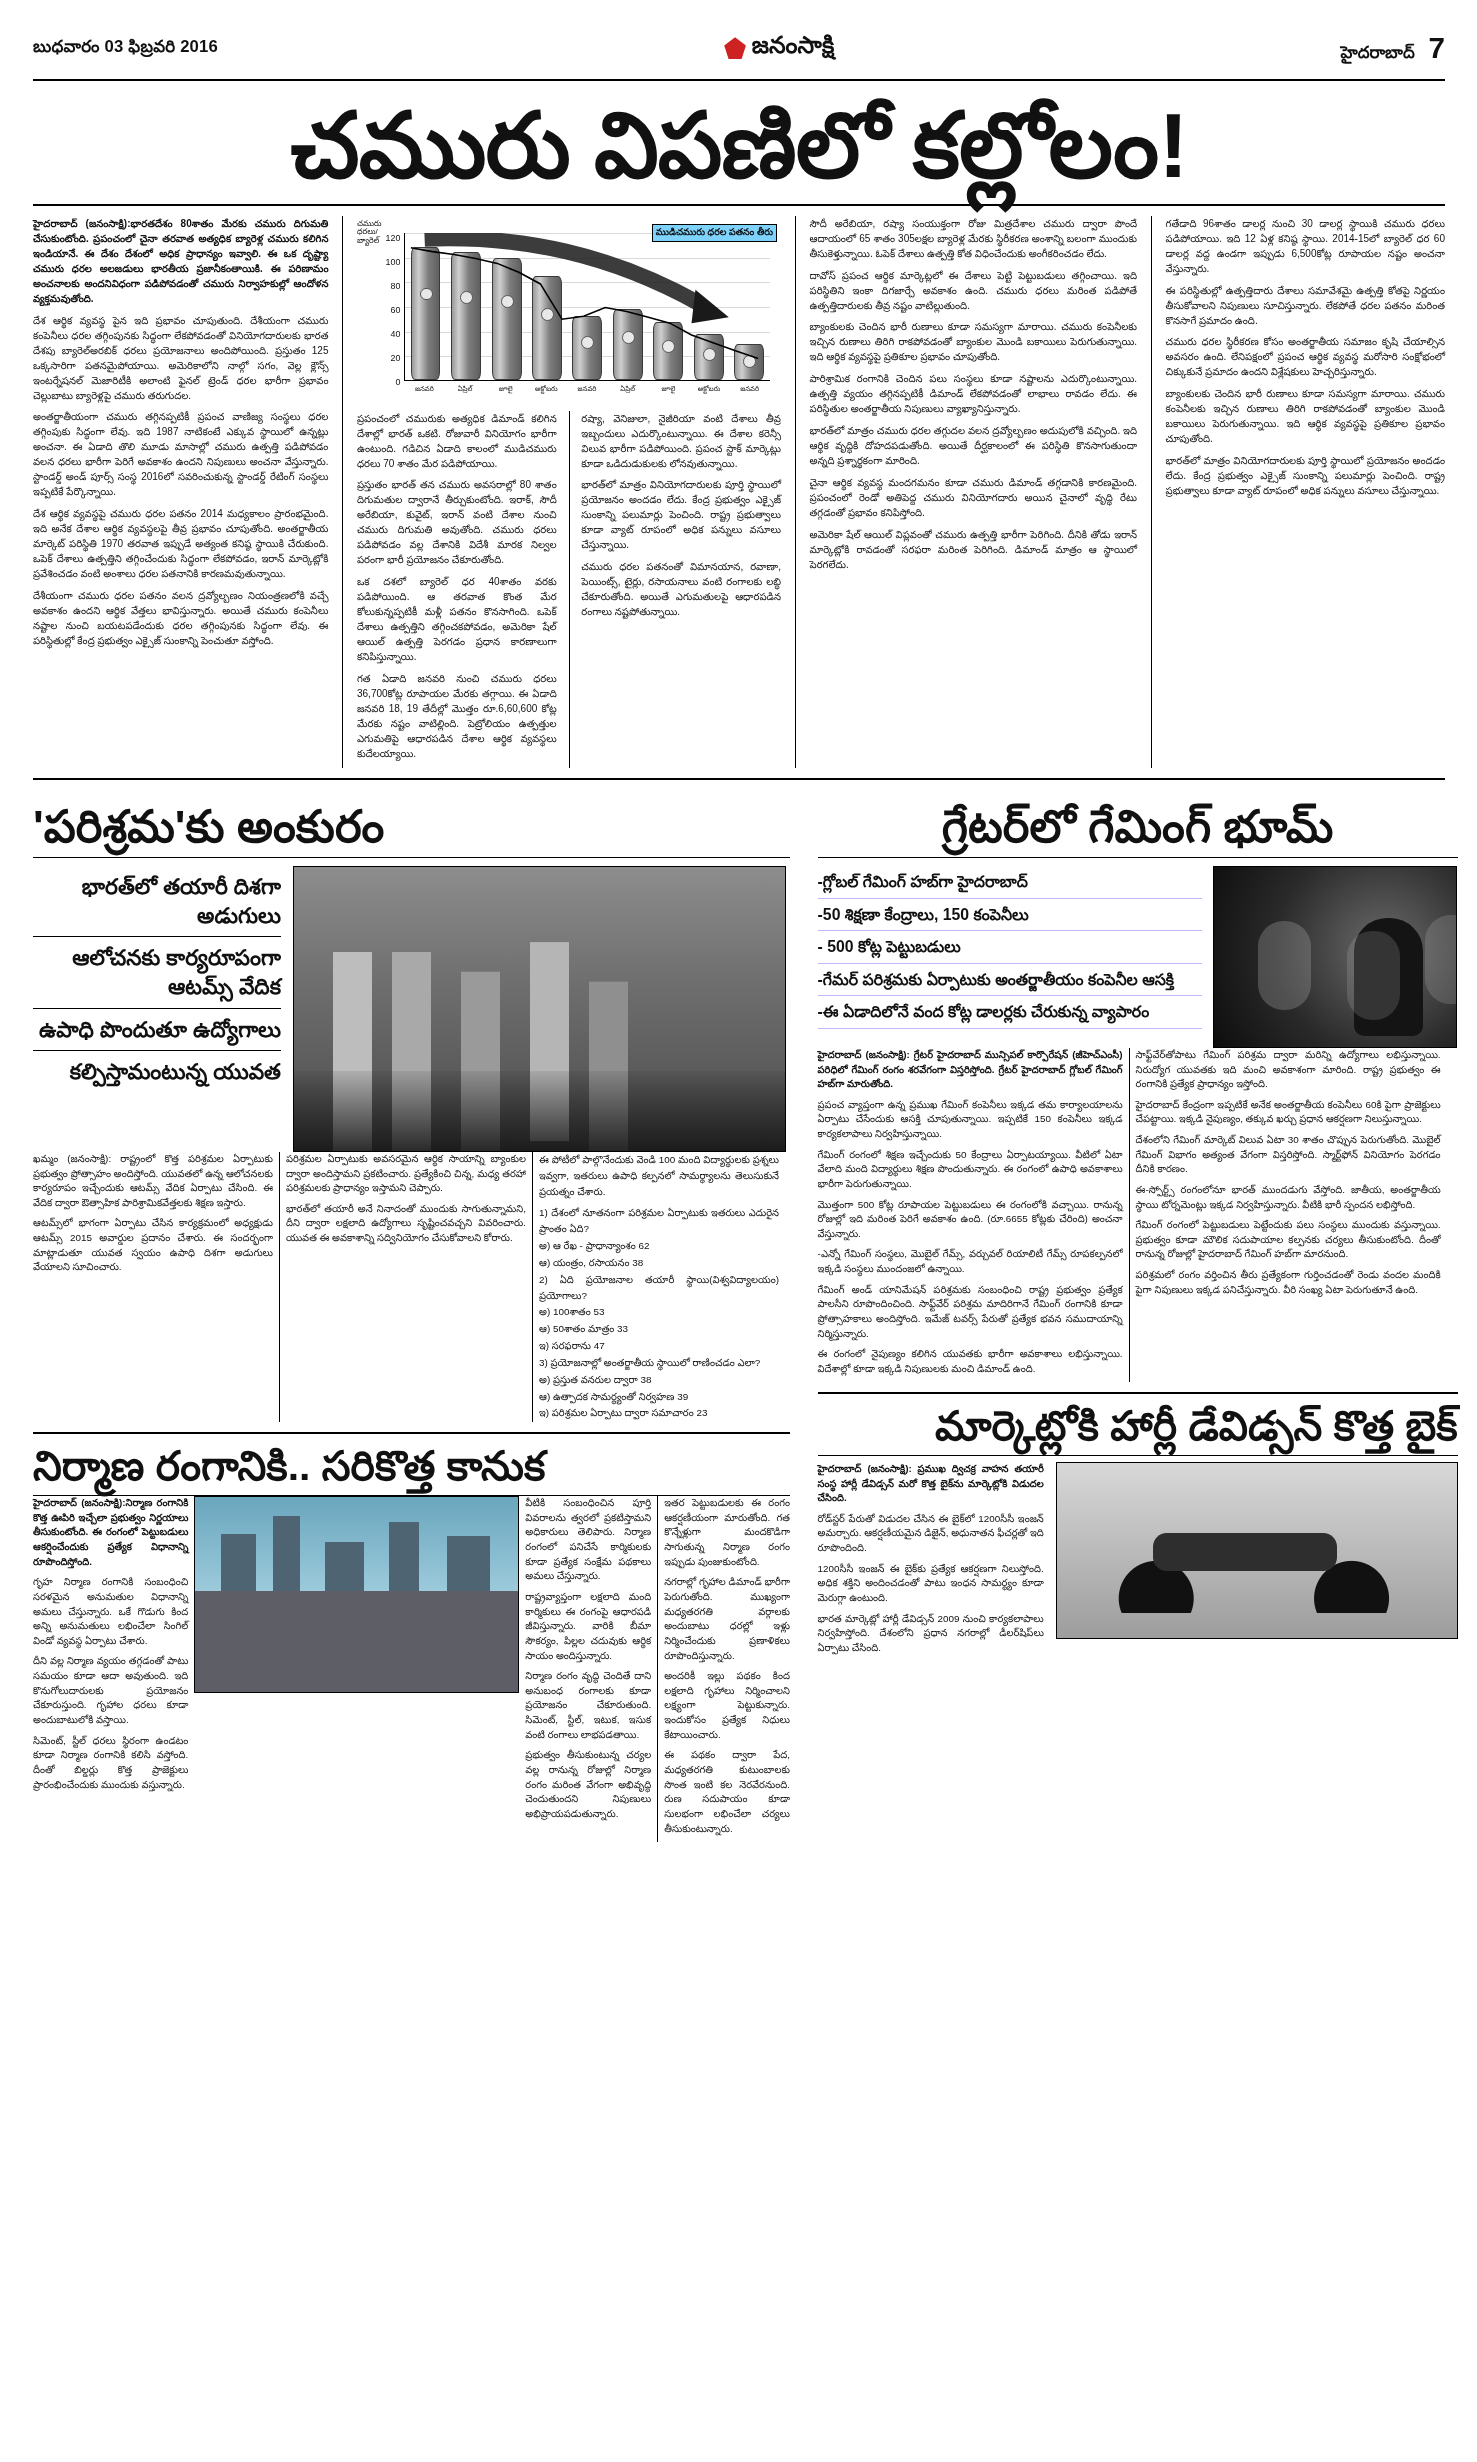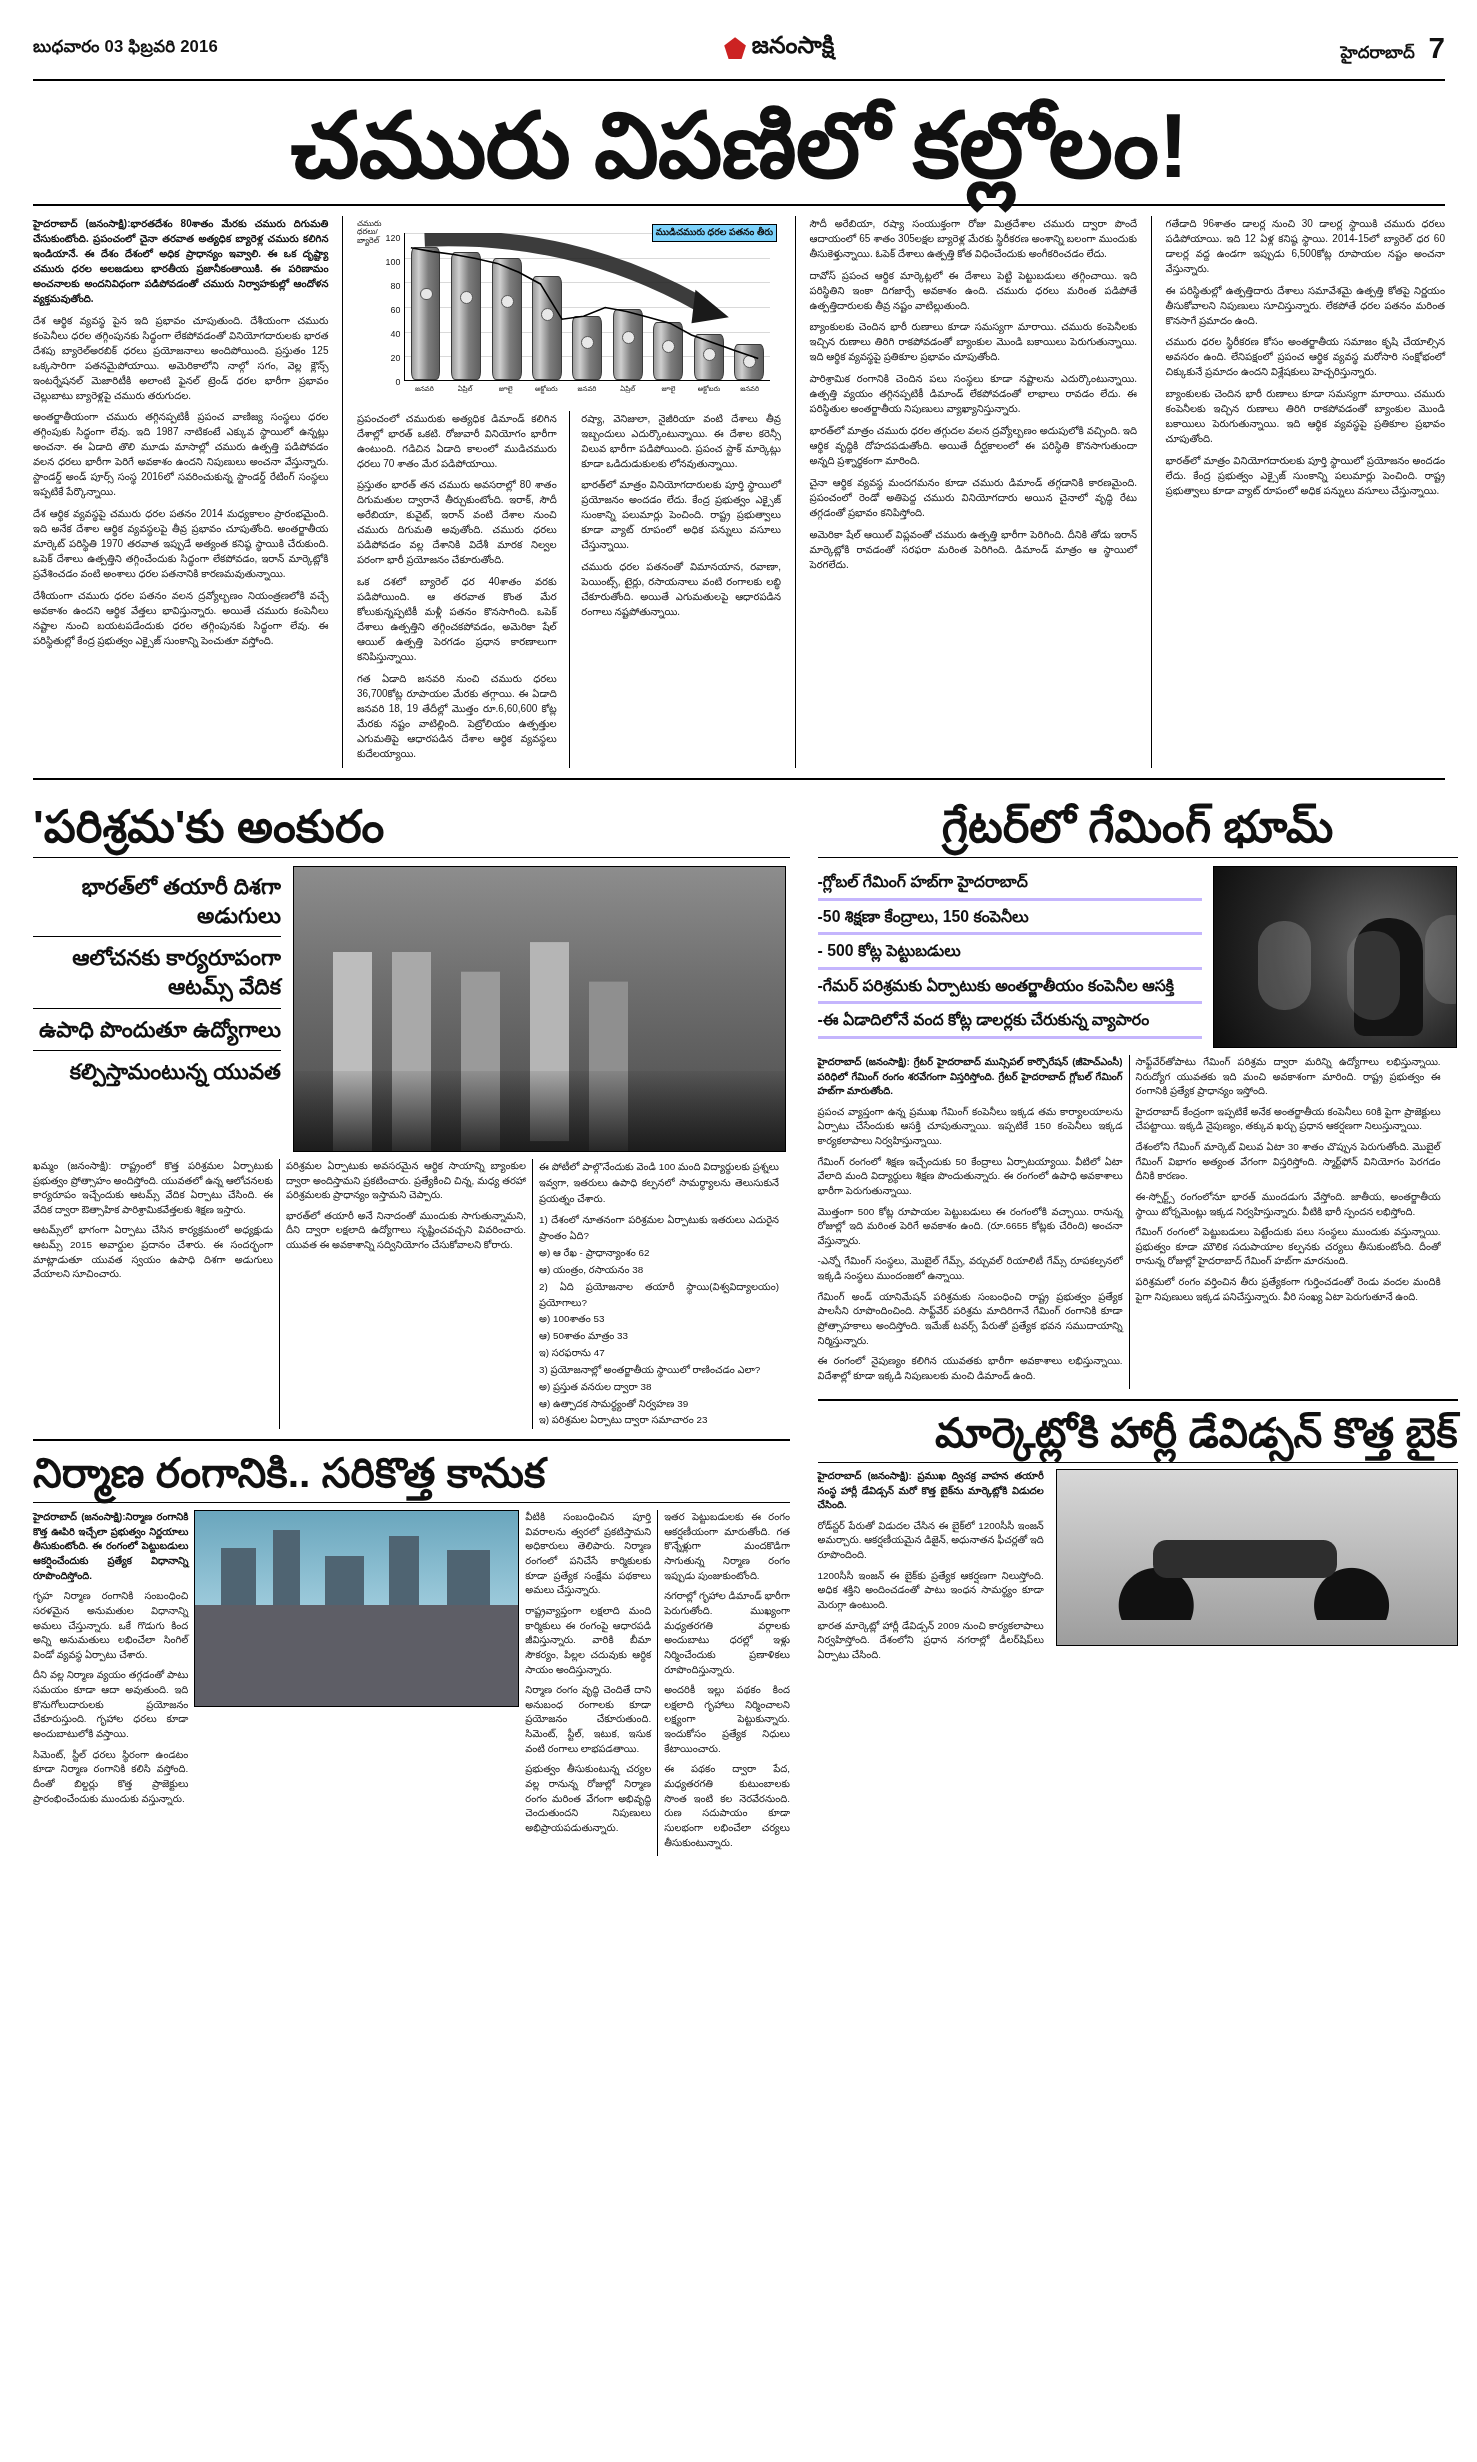--- a/index.html
+++ b/index.html
@@ -94,21 +94,21 @@
   .mid-region { display:flex; gap:13.8px; margin-top:11.8px; }
   .left-block { width:757px; }
   .right-block { width:640px; }
 
   .sec-headline {
     font-size:45px; font-weight:bold; line-height:1.1; margin:9.9px 0 5.9px 0;
   }
   .sec-headline.small { font-size:41px; }
   .sub-head { font-size:21.7px; font-weight:bold; line-height:1.35; margin:5.9px 0;text-align:right; }
   .bullets { font-size:15.8px; font-weight:bold; line-height:1.75; }
-  .bullets div { border-bottom:3px solid #c4b5fd; padding:2px 0; }
+  .bullets div { border-bottom:1px solid #c4b5fd; padding:2px 0; }
 
   .two-col { display:flex; gap:11.8px; }
   .photo {
     background:#2b2b2b; position:relative; overflow:hidden;
     border:1px solid #000;
   }
   .photo.industrial {
     background:
       linear-gradient(180deg,#8d8d8d 0%,#6f6f6f 40%,#4a4a4a 100%);
   }
@@ -153,21 +153,21 @@
     content:""; position:absolute; left:10%; bottom:14%;
     width:74%; height:42%;
     background:radial-gradient(circle at 20% 80%, #111 0 37px, transparent 38px),
                radial-gradient(circle at 86% 80%, #111 0 37px, transparent 38px);
   }
   .photo.bike::after{
     content:""; position:absolute; left:24%; bottom:38%; width:46%; height:22%;
     background:#2e2e2e; border-radius:13.8px;
   }
 
-  .body-cols { display:flex; gap:6px; margin-top:7px; }
+  .body-cols { display:flex; gap:6px; margin-top:0; }
   .bodycol { font-size:9.9px; line-height:1.48; text-align:justify; }
   .bodycol p { margin:0 0 5.9px 0; }
   .qlist { font-size:9.9px; line-height:1.6; }
   .qlist div { margin-bottom:1px; }
 
   .divider-h { border-top:2px solid #000; margin:9.9px 0 5.9px; }
 </style>
 </head>
 <body>
 

